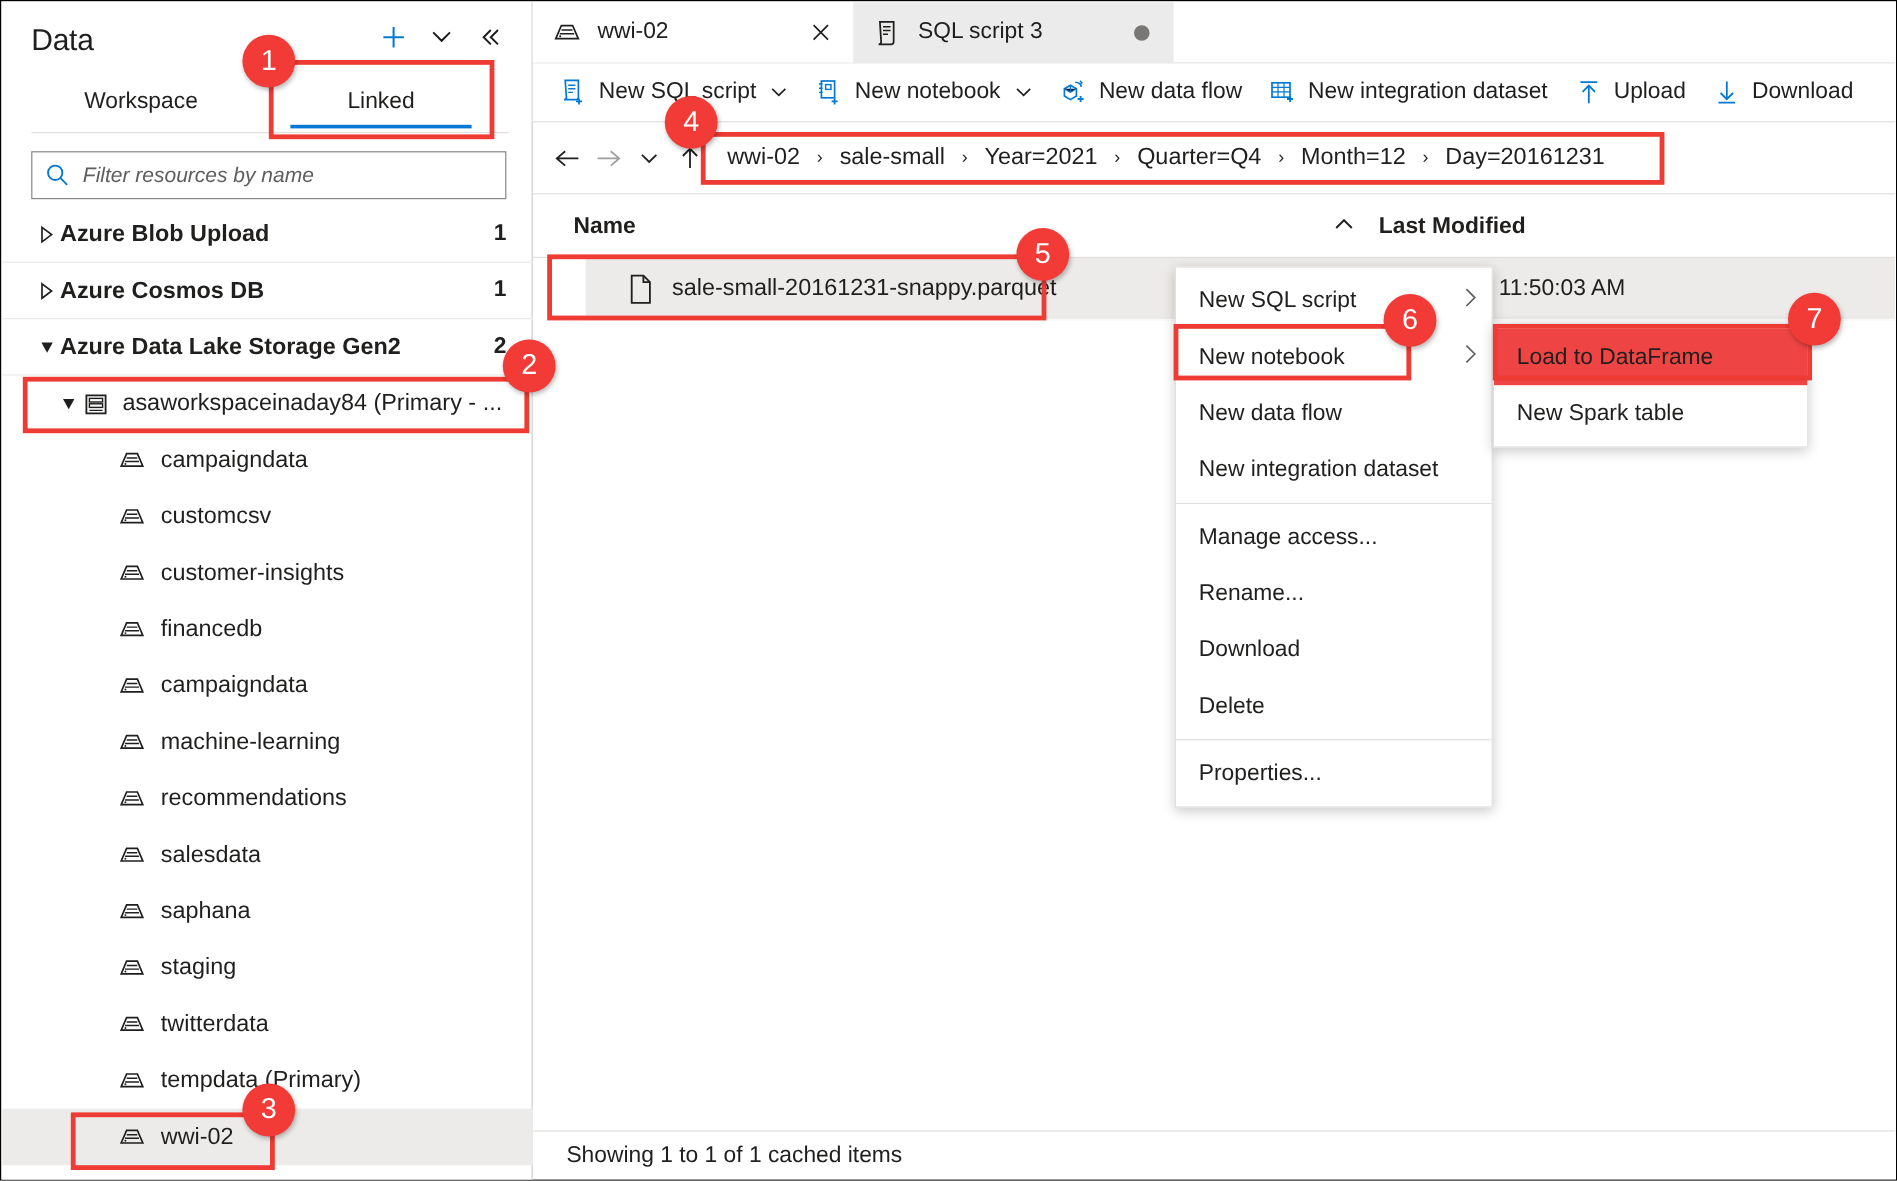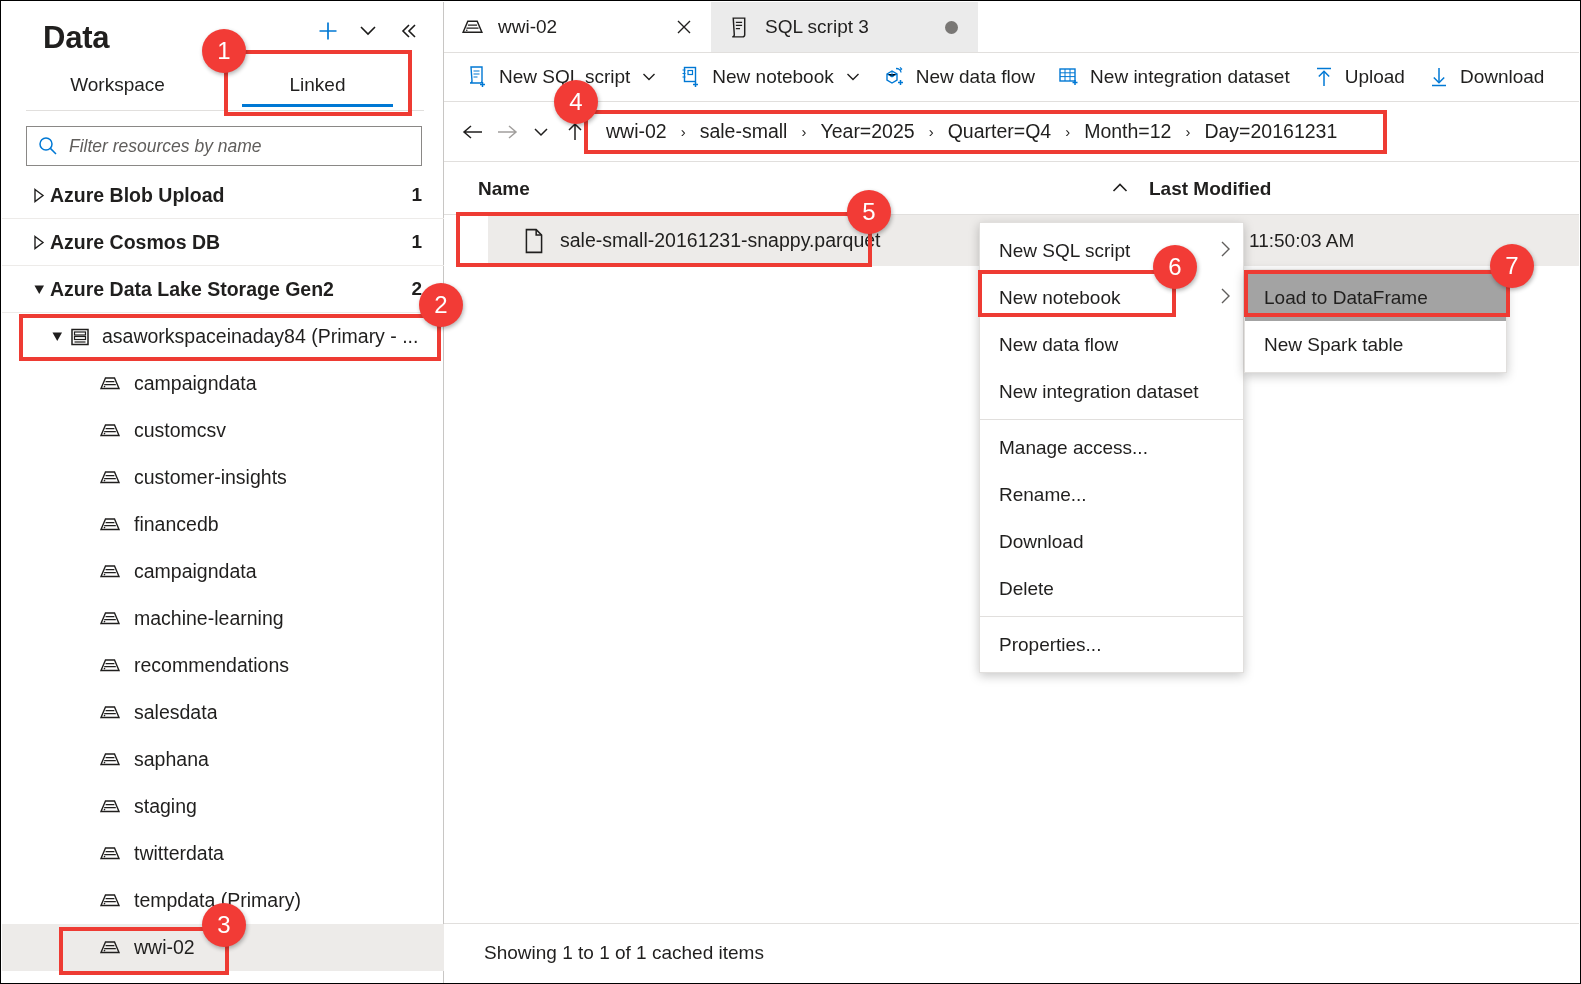--- a/index.html
+++ b/index.html
@@ -20,23 +20,23 @@
   
   #left-panel {
     position: absolute;
     left: 1px; top: 1px;
     width: 442px; height: 982px;
     background: #ffffff;
     border-right: 1px solid #c8c6c4;
   }
   .panel-title {
     position: absolute;
-    left: 41px; top: 18px;
-    font-size: 31px;
-    font-weight: bold;
+    left: 24px; top: 18px;
+    font-size: 25px;
+    font-weight: normal;
     color: #201f1e;
     letter-spacing: -0.2px;
   }
   .panel-actions {
     position: absolute;
     right: 22px; top: 16px;
     display: flex;
     align-items: center;
     gap: 14px;
   }
@@ -284,45 +284,45 @@
   .file-row .fname { font-size: 19.5px; color: #201f1e; flex: 1 1 auto; }
   .file-row .fmod {
     position: absolute; left: 805px;
     font-size: 19px; color: #201f1e;
   }
 
   
   #footer {
     position: absolute;
     left: 0; bottom: 0;
-    width: 100%; height: 59px;
+    width: 100%; height: 40px;
     border-top: 1px solid #e1dfdd;
     display: flex; align-items: center;
-    padding-left: 40px;
+    padding-left: 28px;
   }
   #footer-text { font-size: 19px; color: #201f1e; }
 
   
   #ctx-menu {
     position: absolute;
     left: 978px; top: 221px;
     width: 265px;
     background: #ffffff;
     border: 1px solid #e1dfdd;
     box-shadow: 0 3px 10px rgba(0,0,0,0.22);
     padding: 4px 0;
     z-index: 40;
   }
   .ctx-item {
     height: 47px;
     display: flex; align-items: center;
     padding: 0 12px 0 19px;
     font-size: 19px; color: #201f1e;
   }
-  .ctx-item.active { background: #a3a3a3; }
+  .ctx-item.active { background: #ef4444; }
   .ctx-item .cname { flex: 1 1 auto; white-space: nowrap; }
   .ctx-item .carrow { font-size: 16px; color: #605e5c; flex: 0 0 auto; }
   .ctx-sep { height: 1px; background: #e1dfdd; margin: 4px 0; }
 
   #ctx-submenu {
     position: absolute;
     left: 1243px; top: 268px;
     width: 263px;
     background: #ffffff;
     border: 1px solid #e1dfdd;
@@ -728,21 +728,21 @@
         <svg width="22" height="24" viewBox="0 0 22 24">
             <path d="M11 20V4M5 10l6-6 6 6" stroke="#201f1e" stroke-width="1.5" fill="none"></path>
           </svg>
       </span>
 
       <div id="crumbs">
         <span class="crumb">wwi-02</span>
         <span class="crumb-sep">›</span>
         <span class="crumb">sale-small</span>
         <span class="crumb-sep">›</span>
-        <span class="crumb">Year=2025</span>
+        <span class="crumb">Year=2021</span>
         <span class="crumb-sep">›</span>
         <span class="crumb">Quarter=Q4</span>
         <span class="crumb-sep">›</span>
         <span class="crumb">Month=12</span>
         <span class="crumb-sep">›</span>
         <span class="crumb">Day=20161231</span>
       </div>
     </div>
 
     <div id="list-header">

